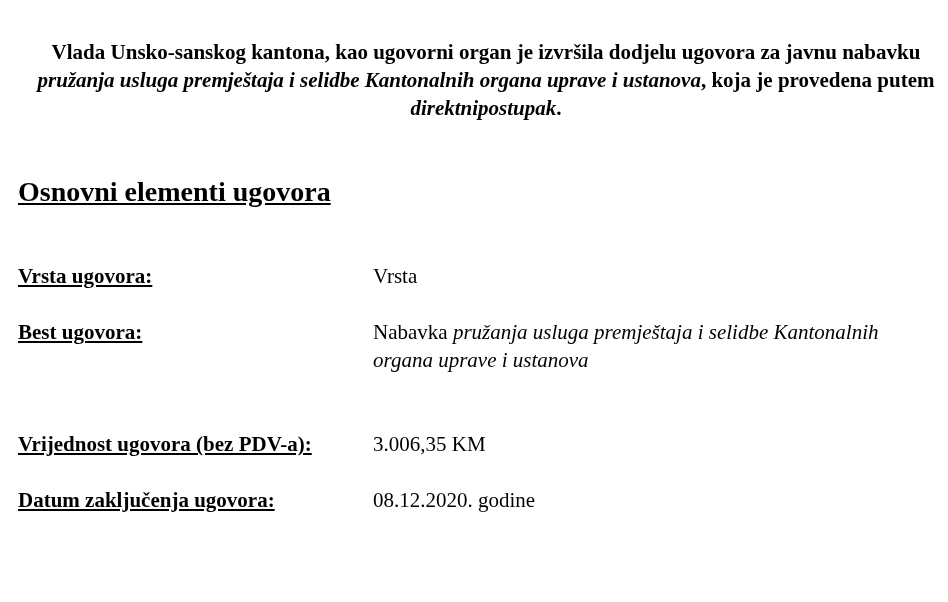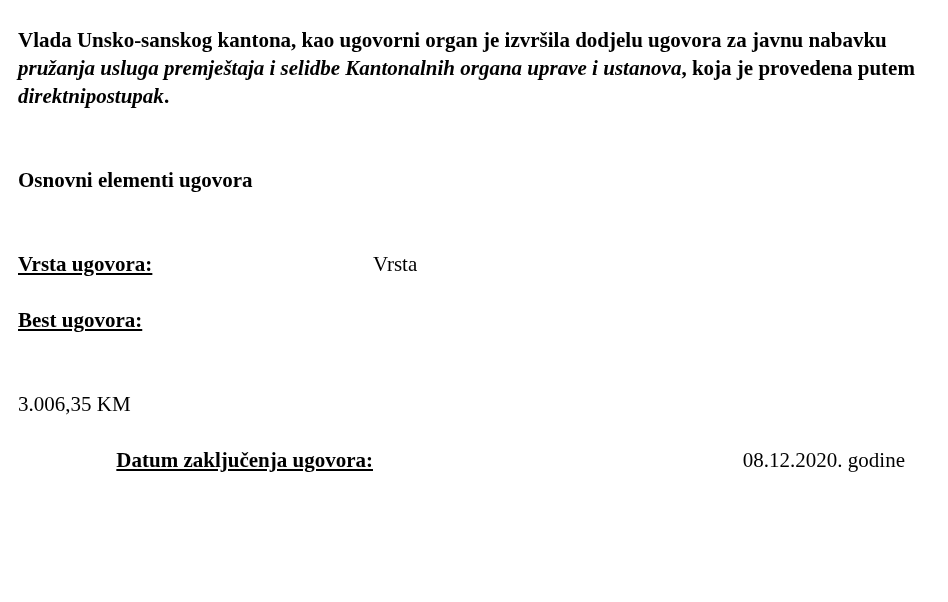--- a/index.html
+++ b/index.html
@@ -17,40 +17,41 @@
     color: #000000;
   }
   .page {
     box-sizing: border-box;
     width: 948px;
     min-height: 602px;
     padding: 26px 16px 0 18px;
     background: #ffffff;
   }
   .intro {
-    margin: 0;
+    margin: 12px;
     width: 912px;
+    text-align: center;
   }
   .heading {
     margin: 56px 0 16px 0;
-    font-size: 21px;
+    font-size: 28px;
     line-height: 28px;
     font-weight: bold;
+    text-decoration: underline;
   }
   .rows {
     margin-top: 56px;
   }
   .row {
     display: flex;
     align-items: flex-start;
     margin-bottom: 28px;
   }
   .row:last-child {
     margin-bottom: 0;
-    text-align: right;
   }
   .row-label {
     width: 355px;
     flex-shrink: 0;
     font-weight: bold;
     text-decoration: underline;
   }
   .row-value {
     width: 532px;
   }
@@ -66,26 +67,28 @@
   <p class="intro"><span class="run-bold">Vlada Unsko-sanskog kantona, kao ugovorni organ je izvršila dodjelu ugovora za javnu nabavku </span><span class="run-bold-italic">pružanja usluga premještaja i selidbe Kantonalnih organa uprave i ustanova</span><span class="run-bold">, koja je provedena putem </span><span class="run-bold-italic">direktnipostupak</span><span class="run-bold">.</span></p>
   <h2 class="heading">Osnovni elementi ugovora</h2>
   <div class="rows">
   <div class="row">
     <div class="row-label">Vrsta ugovora:</div>
     <div class="row-value"><span class="run-regular">Vrsta</span></div>
   </div>
 
   <div class="row">
     <div class="row-label">Best ugovora:</div>
+    <div class="row-value"><span class="run-regular">Nabavka </span><span class="run-italic">pružanja usluga premještaja i selidbe Kantonalnih organa uprave i ustanova</span></div>
   </div>
 
   <div class="row">
   </div>
 
   <div class="row">
+    <div class="row-label">Vrijednost ugovora (bez PDV-a):</div>
     <div class="row-value"><span class="run-regular">3.006,35 KM</span></div>
   </div>
 
   <div class="row">
     <div class="row-label">Datum zaključenja ugovora:</div>
     <div class="row-value"><span class="run-regular">08.12.2020. godine</span></div>
   </div>
 </div>
 </div>
 

